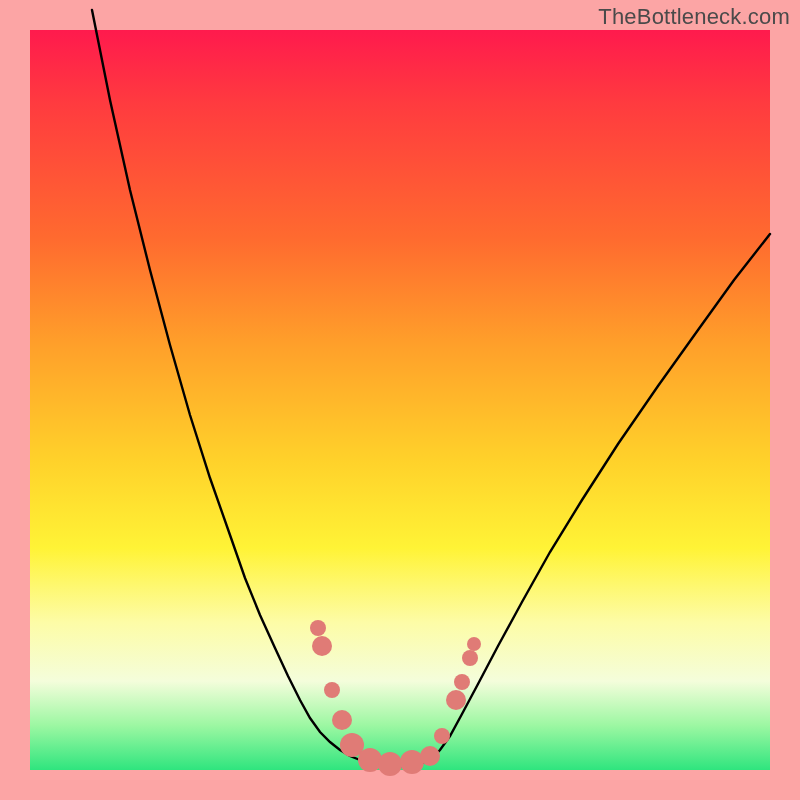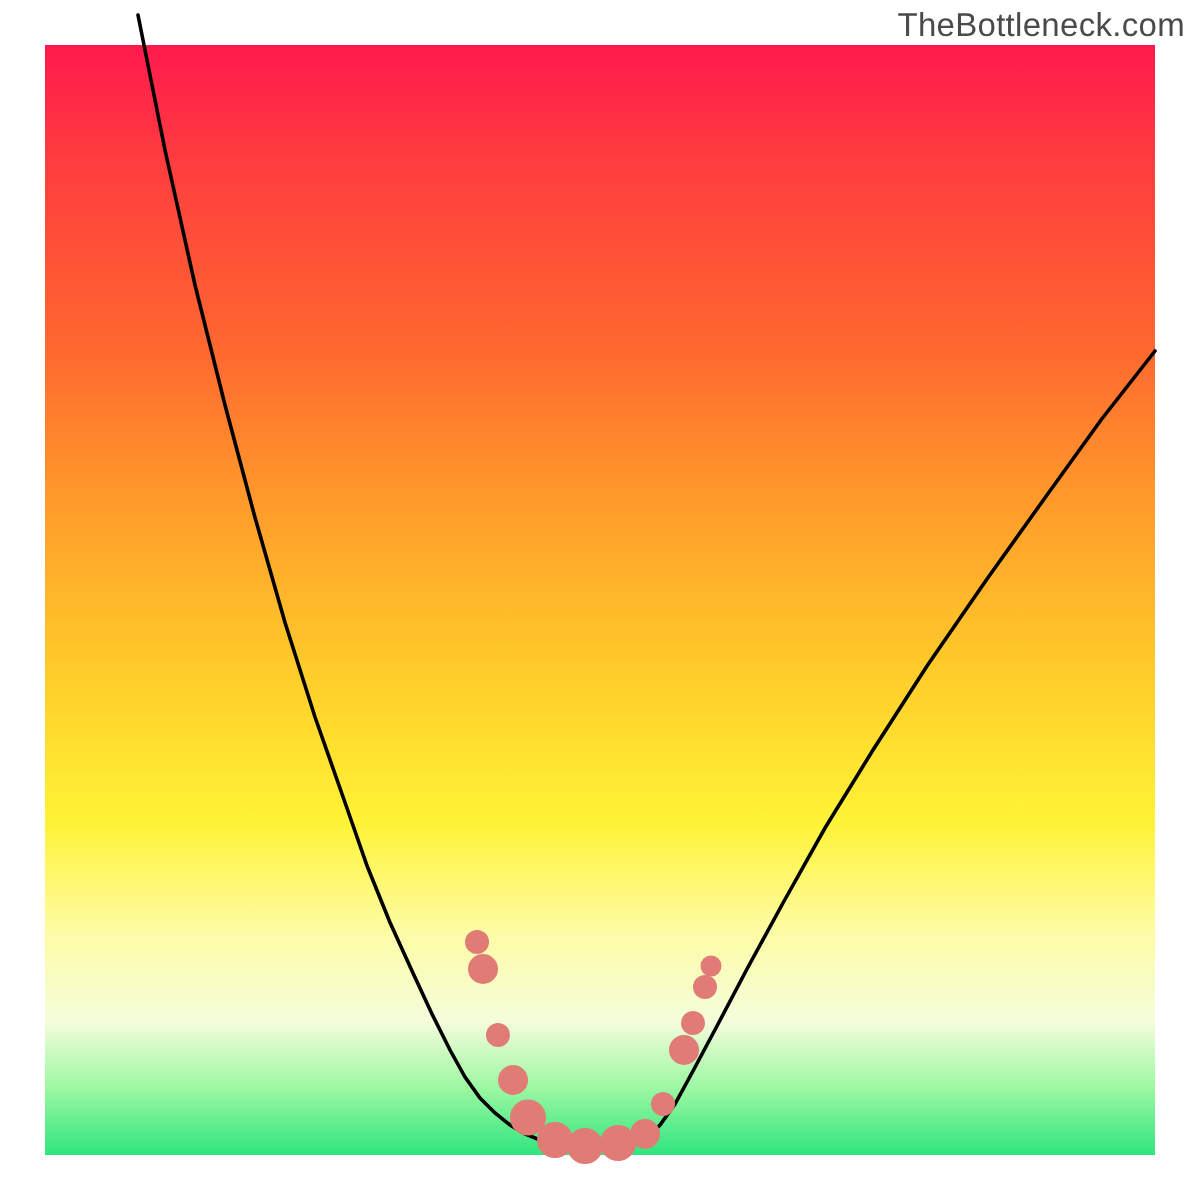--- a/index.html
+++ b/index.html
@@ -8,21 +8,21 @@
     width: 800px;
     height: 800px;
     overflow: hidden;
     background: #000;
     font-family: Arial, Helvetica, sans-serif;
   }
   .outer {
     position: relative;
     width: 800px;
     height: 800px;
-    background: #ffffff;
+    background: #fca5a5;
   }
   .plot-area {
     position: absolute;
     left: 30px;
     top: 30px;
     width: 740px;
     height: 740px;
     
     background: linear-gradient(
       to bottom,

